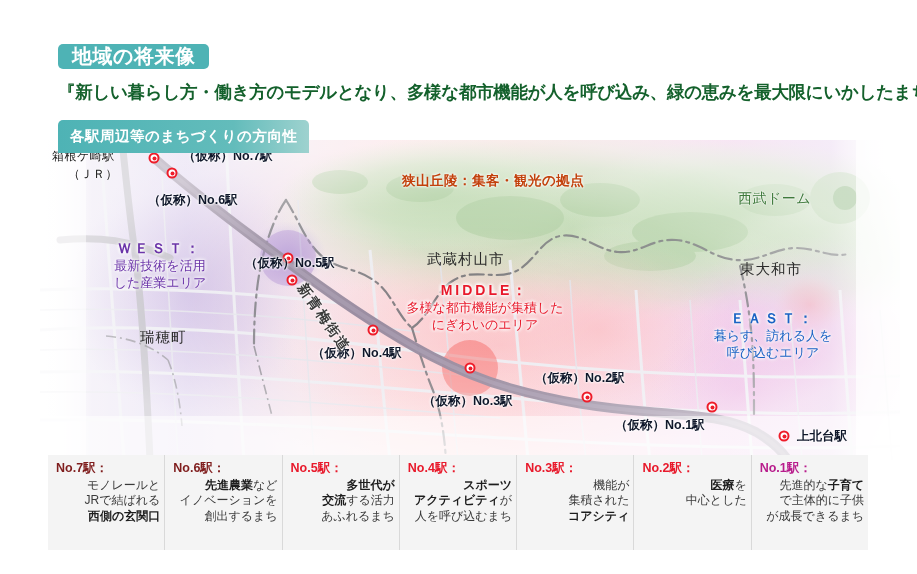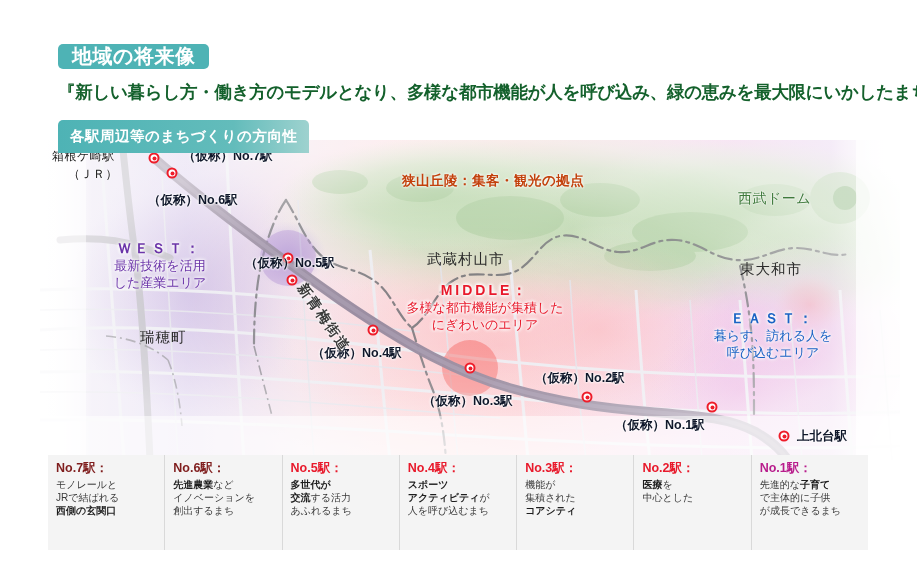--- a/index.html
+++ b/index.html
@@ -87,21 +87,21 @@
     position: absolute; left: 48px; top: 455px; width: 820px; height: 95px;
     display: flex; background: #f4f4f4;
   }
   .cap {
     flex: 1 1 0; padding: 5px 4px 0 8px;
     border-right: 1px solid #d9d9d9;
     line-height: 1.32;
   }
   .cap:last-child { border-right: none; }
   .cap-head { font-size: 12.5px; font-weight: bold; margin-bottom: 1px; white-space:nowrap; }
-  .cap-body { font-size: 10px; color: #3a3a3a; }
+  .cap-body { font-size: 12px; color: #3a3a3a; text-align: right; }
   .cap-body b { color:#1d1d1d; }
   .c-purple { color:#7f1d1d; }
   .c-red { color:#e8192b; }
   .c-magenta { color:#b81d8c; }
 </style>
 </head>
 <body>
 
 <div id="page">
 

